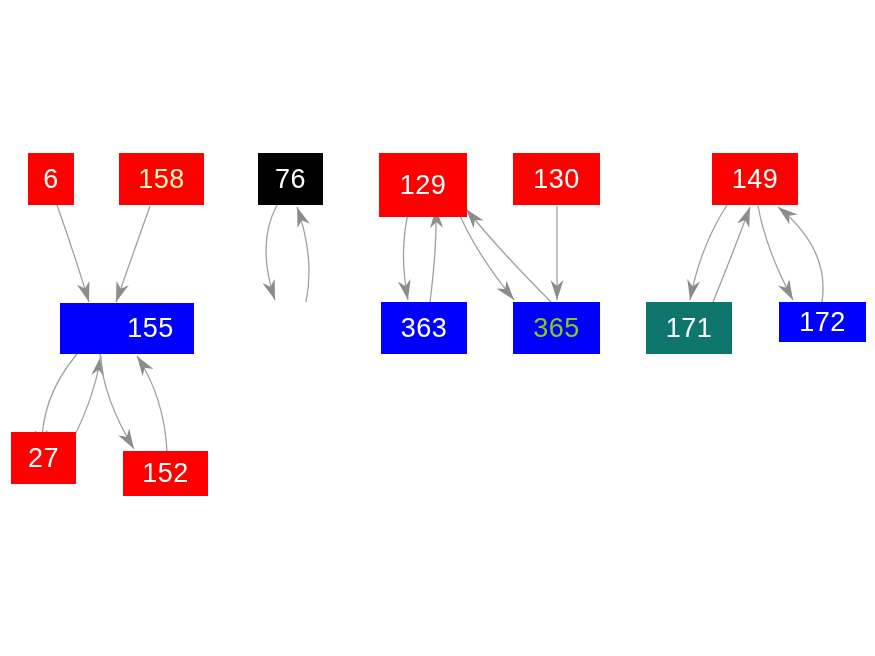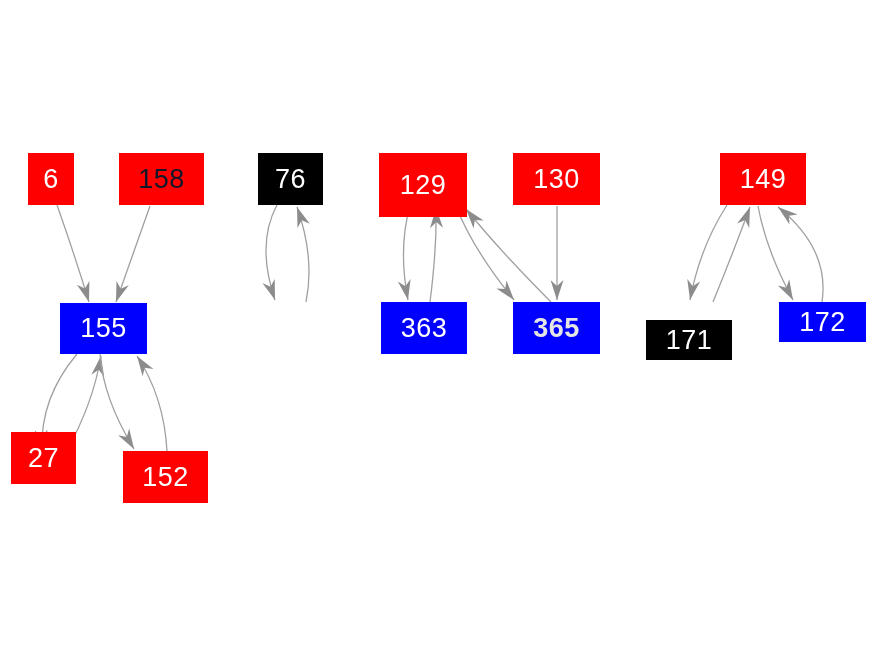--- a/index.html
+++ b/index.html
@@ -75,26 +75,26 @@
       <polygon points="690.0,300.0 687.3,279.1 692.6,286.2 700.1,281.6" fill="#8c8c8c"></polygon>
       <path d="M 713 302 Q 733 253 750 207" fill="none" stroke="#a0a0a0" stroke-width="1.3"></path>
       <polygon points="750.0,207.0 749.2,228.0 745.1,220.1 737.0,223.5" fill="#8c8c8c"></polygon>
       <path d="M 758 206 Q 766 250 793 300" fill="none" stroke="#a0a0a0" stroke-width="1.3"></path>
       <polygon points="793.0,300.0 777.8,285.5 786.3,287.7 789.2,279.3" fill="#8c8c8c"></polygon>
       <path d="M 822 302 Q 830 249 778 207" fill="none" stroke="#a0a0a0" stroke-width="1.3"></path>
       <polygon points="778.0,207.0 797.6,214.5 788.9,215.8 789.5,224.6" fill="#8c8c8c"></polygon>
     </svg>
   <div id="node-layer">
       <div class="node" style="left: 28px; top: 153px; width: 46px; height: 52px; background: rgb(255, 0, 0); color: rgb(255, 255, 255);">6</div>
-      <div class="node" style="left: 119px; top: 153px; width: 85px; height: 52px; background: rgb(255, 0, 0); color: #0f172a;">158</div>
+      <div class="node" style="left: 119px; top: 153px; width: 85px; height: 52px; background: rgb(255, 0, 0); color: #fef9c3;">158</div>
       <div class="node" style="left: 258px; top: 153px; width: 65px; height: 52px; background: #000000; color: rgb(255, 255, 255);">76</div>
       <div class="node" style="left: 379px; top: 153px; width: 88px; height: 64px; background: rgb(255, 0, 0); color: rgb(255, 255, 255);">129</div>
       <div class="node" style="left: 513px; top: 153px; width: 87px; height: 52px; background: rgb(255, 0, 0); color: rgb(255, 255, 255);">130</div>
-      <div class="node" style="left: 712px; top: 153px; width: 86px; height: 52px; background: rgb(255, 0, 0); color: rgb(255, 255, 255); margin-left: 8px;">149</div>
-      <div class="node" style="left: 60px; top: 303px; width: 87px; height: 51px; background: rgb(0, 0, 255); color: rgb(255, 255, 255);">155</div>
+      <div class="node" style="left: 712px; top: 153px; width: 86px; height: 52px; background: rgb(255, 0, 0); color: rgb(255, 255, 255);">149</div>
+      <div class="node" style="left: 60px; top: 303px; width: 87px; height: 51px; background: rgb(0, 0, 255); color: rgb(255, 255, 255); padding-left: 47px;">155</div>
       <div class="node" style="left: 381px; top: 302px; width: 86px; height: 52px; background: rgb(0, 0, 255); color: rgb(255, 255, 255);">363</div>
-      <div class="node" style="left: 513px; top: 302px; width: 87px; height: 52px; background: rgb(0, 0, 255); color: #e5e5e5; font-weight: bold;">365</div>
-      <div class="node" style="left: 646px; top: 320px; width: 86px; height: 40px; background: #000000; color: rgb(255, 255, 255);">171</div>
+      <div class="node" style="left: 513px; top: 302px; width: 87px; height: 52px; background: rgb(0, 0, 255); color: #84cc16;">365</div>
+      <div class="node" style="left: 646px; top: 302px; width: 86px; height: 52px; background: #0f766e; color: rgb(255, 255, 255);">171</div>
       <div class="node" style="left: 779px; top: 302px; width: 87px; height: 40px; background: rgb(0, 0, 255); color: rgb(255, 255, 255);">172</div>
       <div class="node" style="left: 11px; top: 432px; width: 65px; height: 52px; background: rgb(255, 0, 0); color: rgb(255, 255, 255);">27</div>
-      <div class="node" style="left: 123px; top: 451px; width: 85px; height: 52px; background: rgb(255, 0, 0); color: rgb(255, 255, 255);">152</div>
+      <div class="node" style="left: 123px; top: 451px; width: 85px; height: 45px; background: rgb(255, 0, 0); color: rgb(255, 255, 255);">152</div>
     </div>
 </div>
 
 </body></html>

